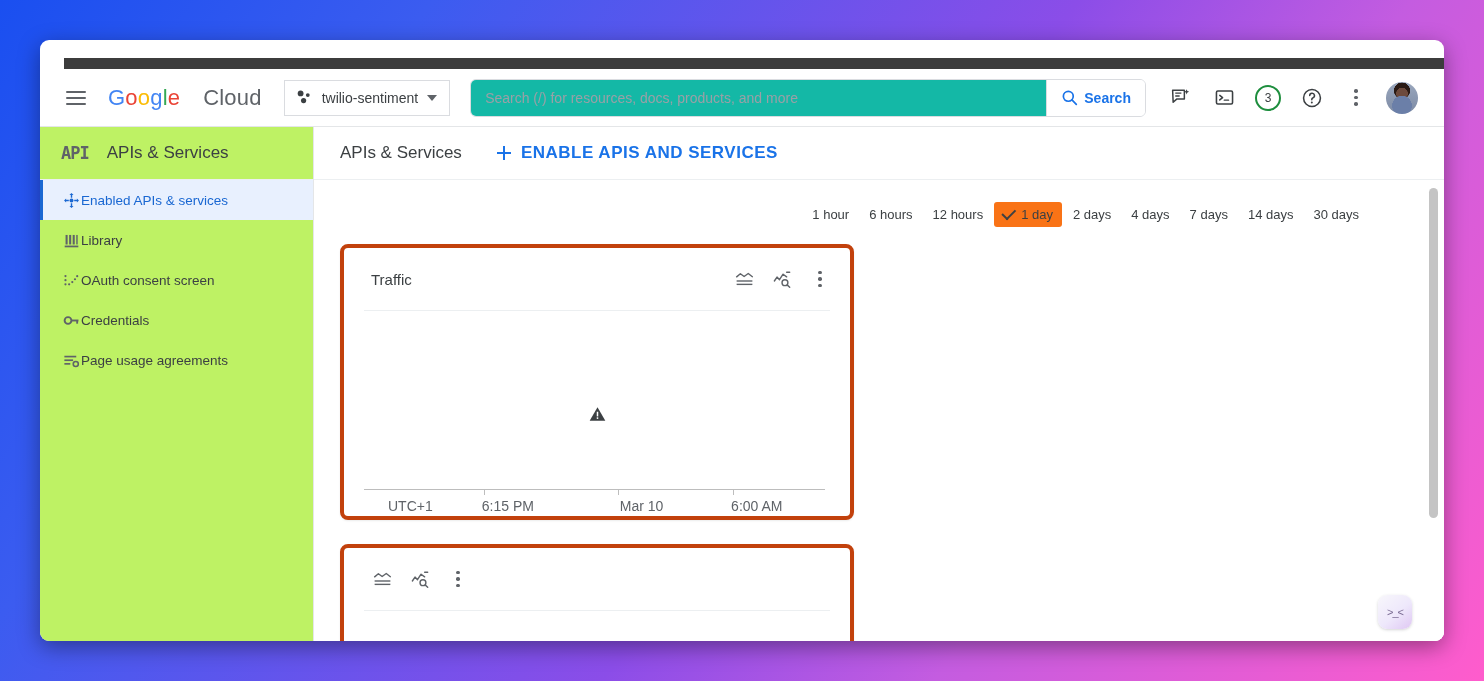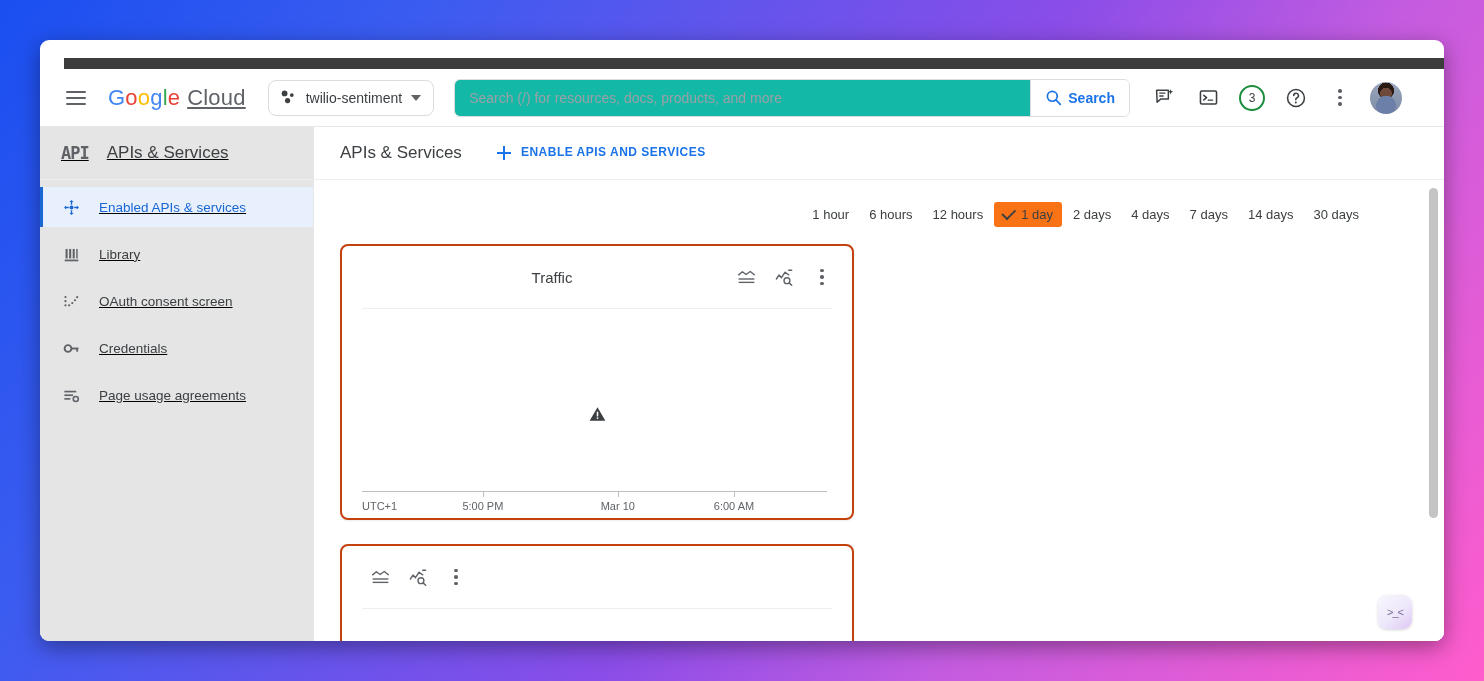--- a/index.html
+++ b/index.html
@@ -44,24 +44,24 @@
   }
 
   #hamburger { flex: none; width: 44px; height: 40px; display: flex; flex-direction: column;
     justify-content: center; align-items: center; gap: 4px; cursor: pointer; }
   #hamburger i { display: block; width: 20px; height: 2px; background: #5f6368; border-radius: 1px; }
 
   #logo { margin-left: 10px; font-size: 22px; letter-spacing: .2px; white-space: nowrap;
     font-family: "Liberation Sans", sans-serif; }
   #logo .g1 { color: #4285F4; } #logo .o1 { color: #EA4335; } #logo .o2 { color: #FBBC05; }
   #logo .g2 { color: #4285F4; } #logo .l1 { color: #34A853; } #logo .e1 { color: #EA4335; }
-  #logo .cloud { color: #5f6368; margin-left: 7px; text-decoration: underline; }
+  #logo .cloud { color: #5f6368; margin-left: 23px; }
 
   #project-chip {
-    margin-left: 22px; height: 36px; border: 1px solid #dadce0; border-radius: 8px;
+    margin-left: 22px; height: 36px; border: 1px solid #dadce0; border-radius: 0;
     display: flex; align-items: center; gap: 9px; padding: 0 12px 0 11px;
     cursor: pointer; flex: none;
   }
   #project-chip .pname { font-size: 14px; color: #3c4043; }
   .caret { width: 0; height: 0; border-left: 5px solid transparent; border-right: 5px solid transparent;
     border-top: 6px solid #5f6368; }
 
   #search-wrap {
     margin-left: 20px; flex: 1 1 auto; height: 38px; display: flex; align-items: stretch;
     border: 1px solid #dadce0; border-radius: 6px; overflow: hidden; max-width: 676px;
@@ -93,87 +93,87 @@
       radial-gradient(circle at 50% 36%, #6d4a3c 0 22%, transparent 23%),
       radial-gradient(circle at 50% 27%, #2a1a14 0 28%, transparent 29%),
       linear-gradient(#9aa7bd, #7c8aa4);
     overflow: hidden;
   }
 
   
   #body-row { position: absolute; left: 0; top: 87px; right: 0; bottom: 0; display: flex; }
 
   #sidebar {
-    width: 274px; flex: none; background: #e5e5e5; border-right: 1px solid #e4e6e8;
-    display: flex; flex-direction: column; text-decoration: underline;
+    width: 274px; flex: none; background: #bef264; border-right: 1px solid #e4e6e8;
+    display: flex; flex-direction: column;
   }
   #sidebar-head {
     height: 53px; display: flex; align-items: center; gap: 18px; padding-left: 21px;
     border-bottom: 1px solid #eceff1;
   }
   #api-glyph { font-family: "DejaVu Sans Mono", monospace; font-size: 17px; font-weight: 700;
     color: #5f6368; letter-spacing: -1px; }
   #sidebar-title { font-size: 17px; color: #3c4043; }
 
   .nav-item {
-    height: 40px; display: flex; align-items: center; gap: 18px;
-    padding-left: 21px; cursor: pointer; position: relative; font-size: 13.5px; color: #3c4043; margin-top: 7px;
+    height: 40px; display: flex; align-items: center; 
+    padding-left: 21px; cursor: pointer; position: relative; font-size: 13.5px; color: #3c4043;
   }
   .nav-item.active { background: #e8f0fe; color: #1967d2; }
   .nav-item.active::before {
     content: ""; position: absolute; left: 0; top: 0; bottom: 0; width: 3px; background: #1967d2;
   }
   .nav-ico { width: 20px; height: 20px; flex: none; display: flex; align-items: center; justify-content: center; }
 
   
   #main { flex: 1 1 auto; position: relative; background: #fff; display: flex; flex-direction: column; }
   #main-head {
     height: 53px; flex: none; display: flex; align-items: center; gap: 34px; padding-left: 26px;
     border-bottom: 1px solid #eceff1; background: #fff;
   }
   #page-title { font-size: 17px; color: #3c4043; }
   #enable-btn {
-    display: flex; align-items: flex-start; gap: 9px; color: #1a73e8; cursor: pointer;
-    font-size: 12px; font-weight: 600; letter-spacing: .5px;
+    display: flex; align-items: center; gap: 9px; color: #1a73e8; cursor: pointer;
+    font-size: 17px; font-weight: 600; letter-spacing: .5px;
   }
   .plus { position: relative; width: 16px; height: 16px; }
   .plus::before, .plus::after { content: ""; position: absolute; background: #1a73e8; }
   .plus::before { left: 7px; top: 1px; width: 2.2px; height: 14px; }
   .plus::after  { top: 7px; left: 1px; height: 2.2px; width: 14px; }
 
   #scroll-area { flex: 1 1 auto; position: relative; overflow: hidden; background: #fff; padding: 0 28px 0 26px; }
 
   #timebar { display: flex; justify-content: flex-end; align-items: center; gap: 2px;
     padding: 22px 48px 0 0; }
   .trange { font-size: 13px; color: #3c4043; padding: 5px 9px; border-radius: 3px; cursor: pointer;
     display: flex; align-items: center; gap: 5px; white-space: nowrap; }
   .trange.sel { background: #f97316; }
   .check { width: 13px; height: 8px; border-left: 2px solid #3c4043; border-bottom: 2px solid #3c4043;
     transform: rotate(-45deg) translate(1px,-2px); }
 
   #cards { display: flex; flex-wrap: wrap; gap: 24px; padding-top: 17px; padding-right: 34px; }
   .card {
-    width: 514px; background: #fff; border: 2px solid #c2410c; border-radius: 8px;
+    width: 514px; background: #fff; border: 4px solid #c2410c; border-radius: 8px;
     box-shadow: 0 1px 2px rgba(60,64,67,.1);
-    display: flex; flex-direction: column; text-align: center;
+    display: flex; flex-direction: column;
   }
   .card.tall { height: 276px; }
   .card-head { height: 62px; flex: none; display: flex; align-items: center; padding: 0 19px 0 27px; }
   .card-title { font-size: 15px; color: #3c4043; flex: 1 1 auto; }
   .card-tools { display: flex; align-items: center; gap: 16px; }
   .tool { width: 22px; height: 22px; display: flex; align-items: center; justify-content: center; cursor: pointer; }
   .card-sep { height: 1px; background: #eceff1; margin: 0 20px; flex: none; }
   .card-body { flex: 1 1 auto; position: relative; }
   .nodata { position: absolute; left: 0; right: 0; top: 50%; transform: translateY(-50%);
     display: flex; align-items: center; justify-content: center; gap: 12px;
     font-size: 14px; color: #3c4043; }
   .warn { width: 17px; height: 15px; flex: none; }
   .axis { position: absolute; left: 20px; right: 25px; bottom: 26px; height: 1px; background: #bdbdbd; }
   .axis .tick { position: absolute; top: 0; width: 1px; height: 6px; background: #bdbdbd; }
-  .axis .lbl { position: absolute; top: 9px; font-size: 11px; color: #5f6368; white-space: nowrap; }
+  .axis .lbl { position: absolute; top: 9px; font-size: 14px; color: #5f6368; white-space: nowrap; margin-left: 24px; }
   .axis .lbl.left { left: 0; }
 
   
   #vscroll { position: absolute; right: 6px; top: 8px; width: 9px; height: 330px;
     background: #c4c4c4; border-radius: 5px; cursor: pointer; }
 
   
   #gemini-fab {
     position: absolute; right: 32px; bottom: 12px; width: 34px; height: 34px; border-radius: 9px;
     background: linear-gradient(140deg, #f6f4fb 10%, #eee8fb 55%, #dfc7f3 100%);
@@ -419,21 +419,21 @@
                   <path d="M10 .8L19.4 17H.6z" fill="#3c4043"></path>
                   <rect x="9.1" y="6.3" width="1.8" height="5.6" fill="#fff"></rect>
                   <rect x="9.1" y="13" width="1.8" height="1.9" fill="#fff"></rect>
                 </svg>
               </div>
               <div class="axis">
                 <span class="tick" style="left:26%"></span>
                 <span class="tick" style="left:55%"></span>
                 <span class="tick" style="left:80%"></span>
                 <span class="lbl left">UTC+1</span>
-                <span class="lbl" style="left:26%;transform:translateX(-50%)">5:00 PM</span>
+                <span class="lbl" style="left:26%;transform:translateX(-50%)">6:15 PM</span>
                 <span class="lbl" style="left:55%;transform:translateX(-50%)">Mar 10</span>
                 <span class="lbl" style="left:80%;transform:translateX(-50%)">6:00 AM</span>
               </div>
             </div>
           </div>
 
           <div class="card tall">
             <div class="card-head">
               <div class="card-tools">
                 <span class="tool">

